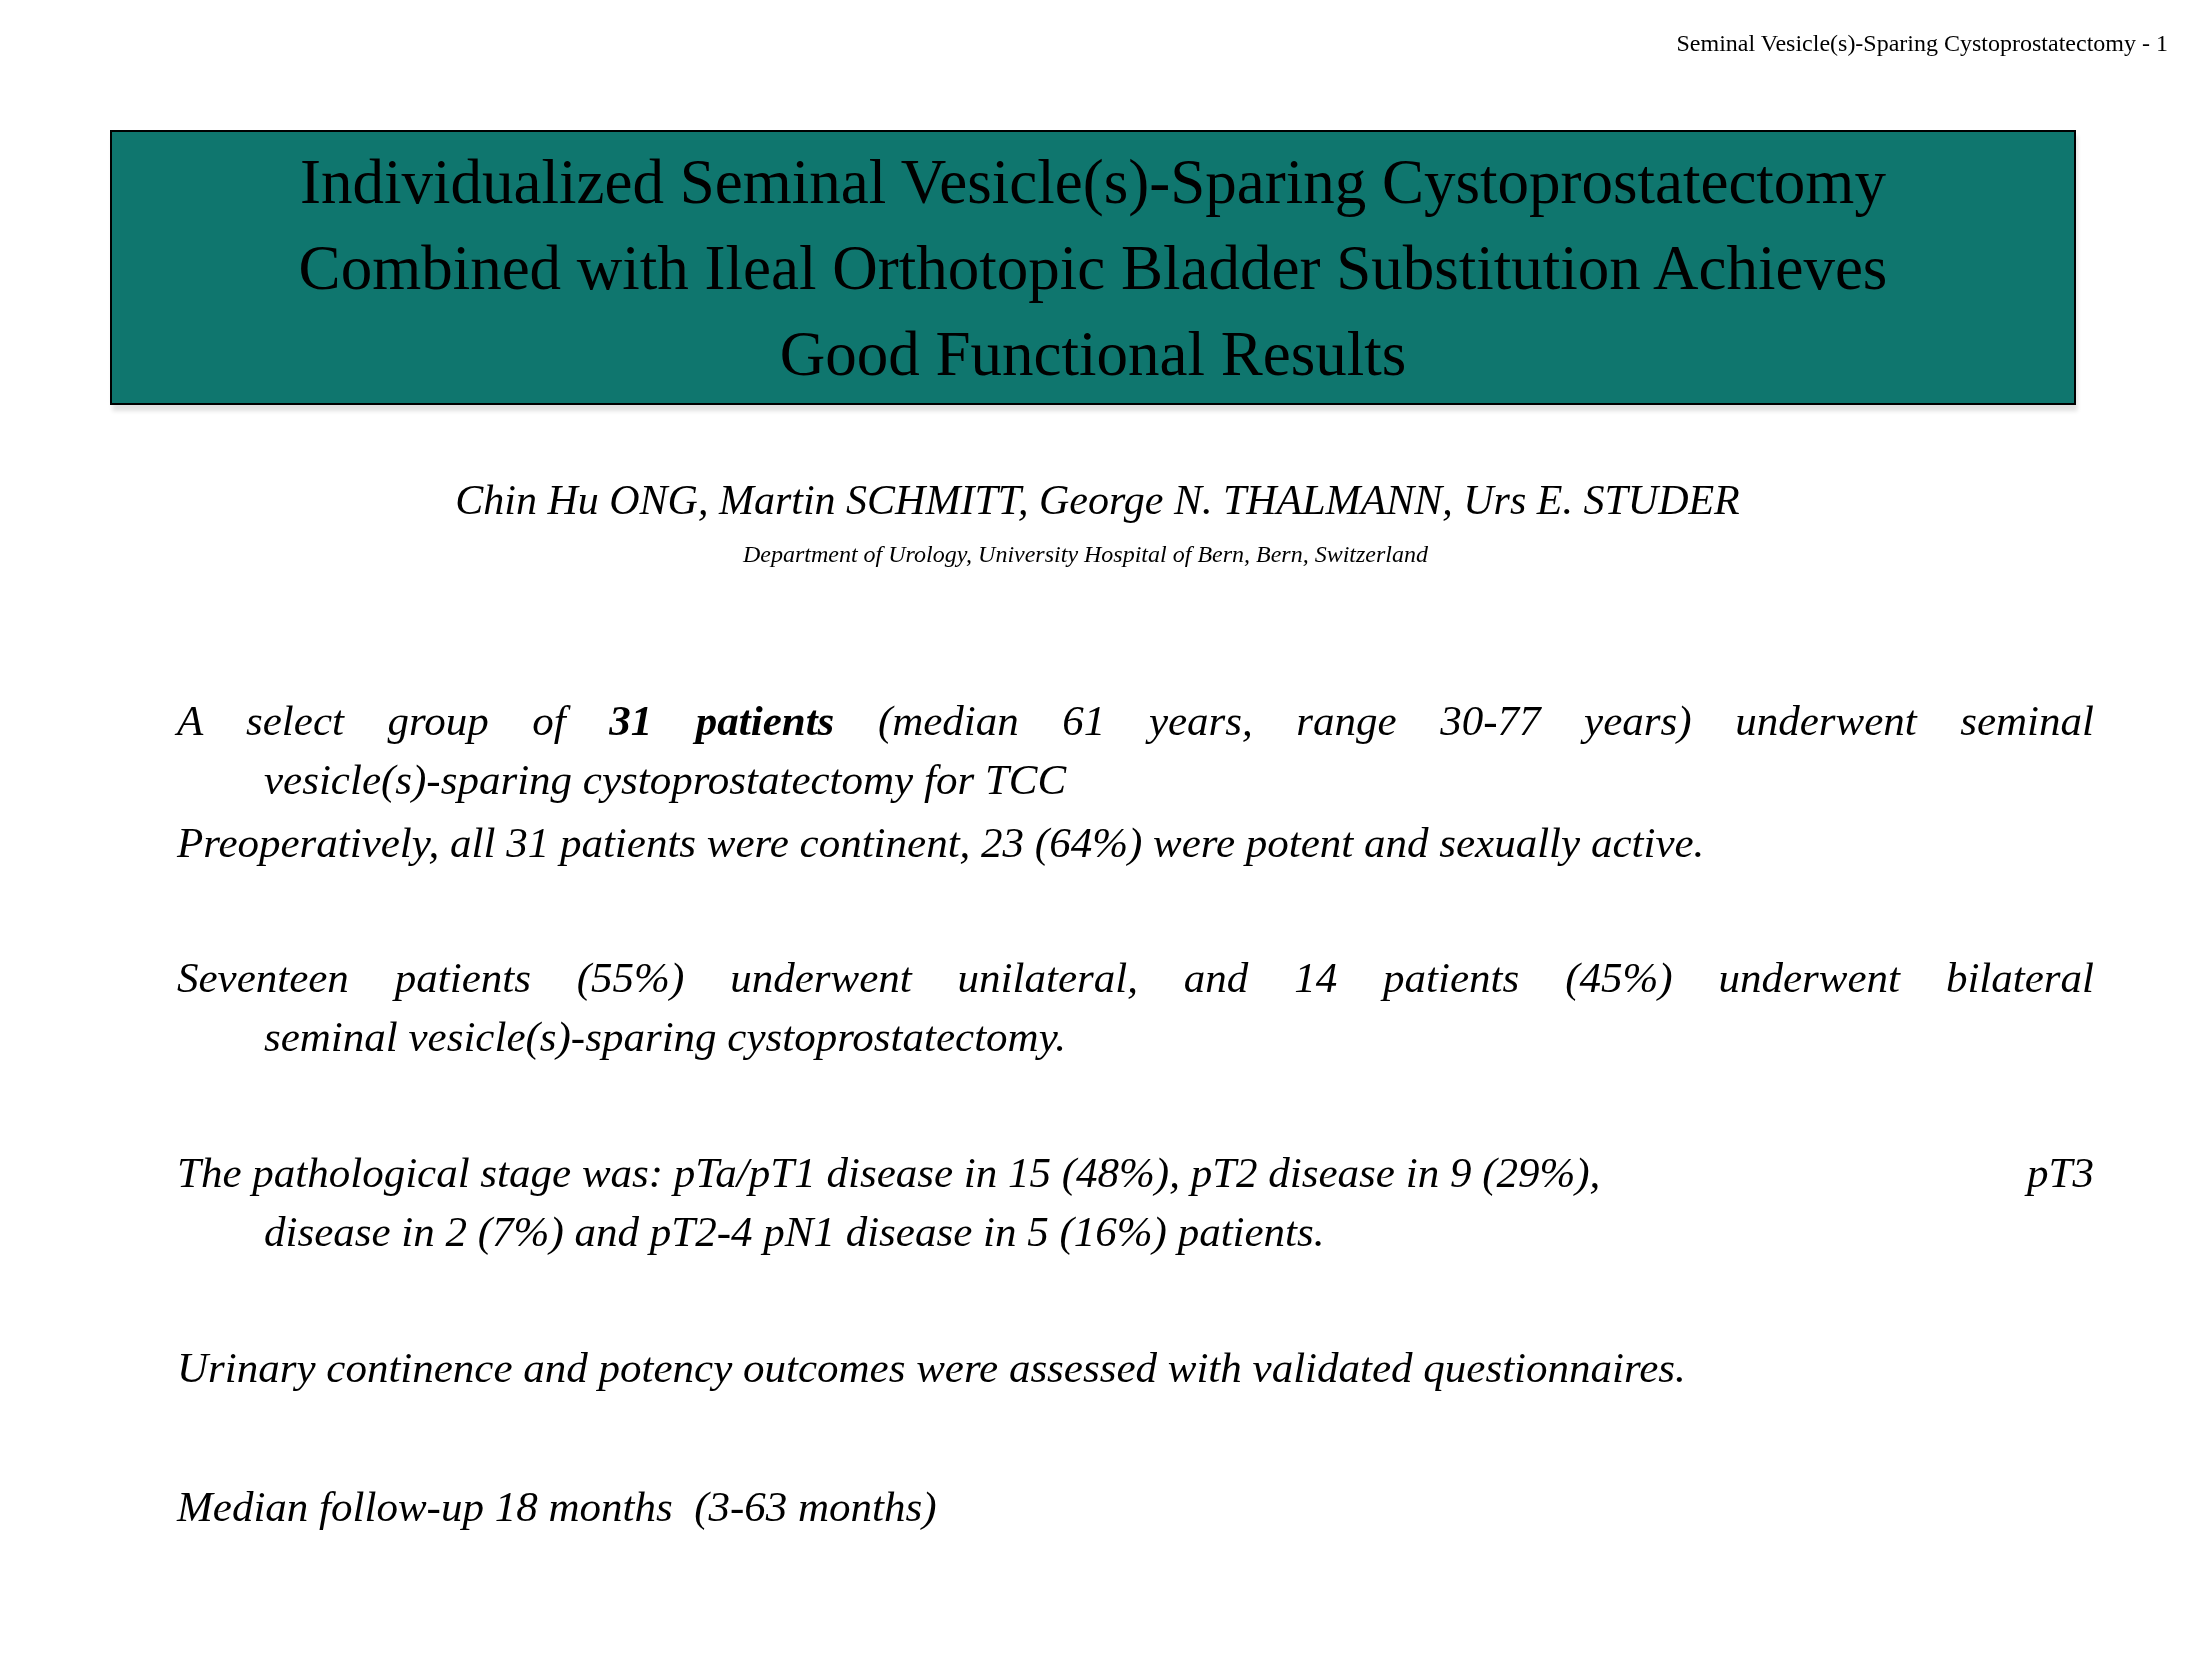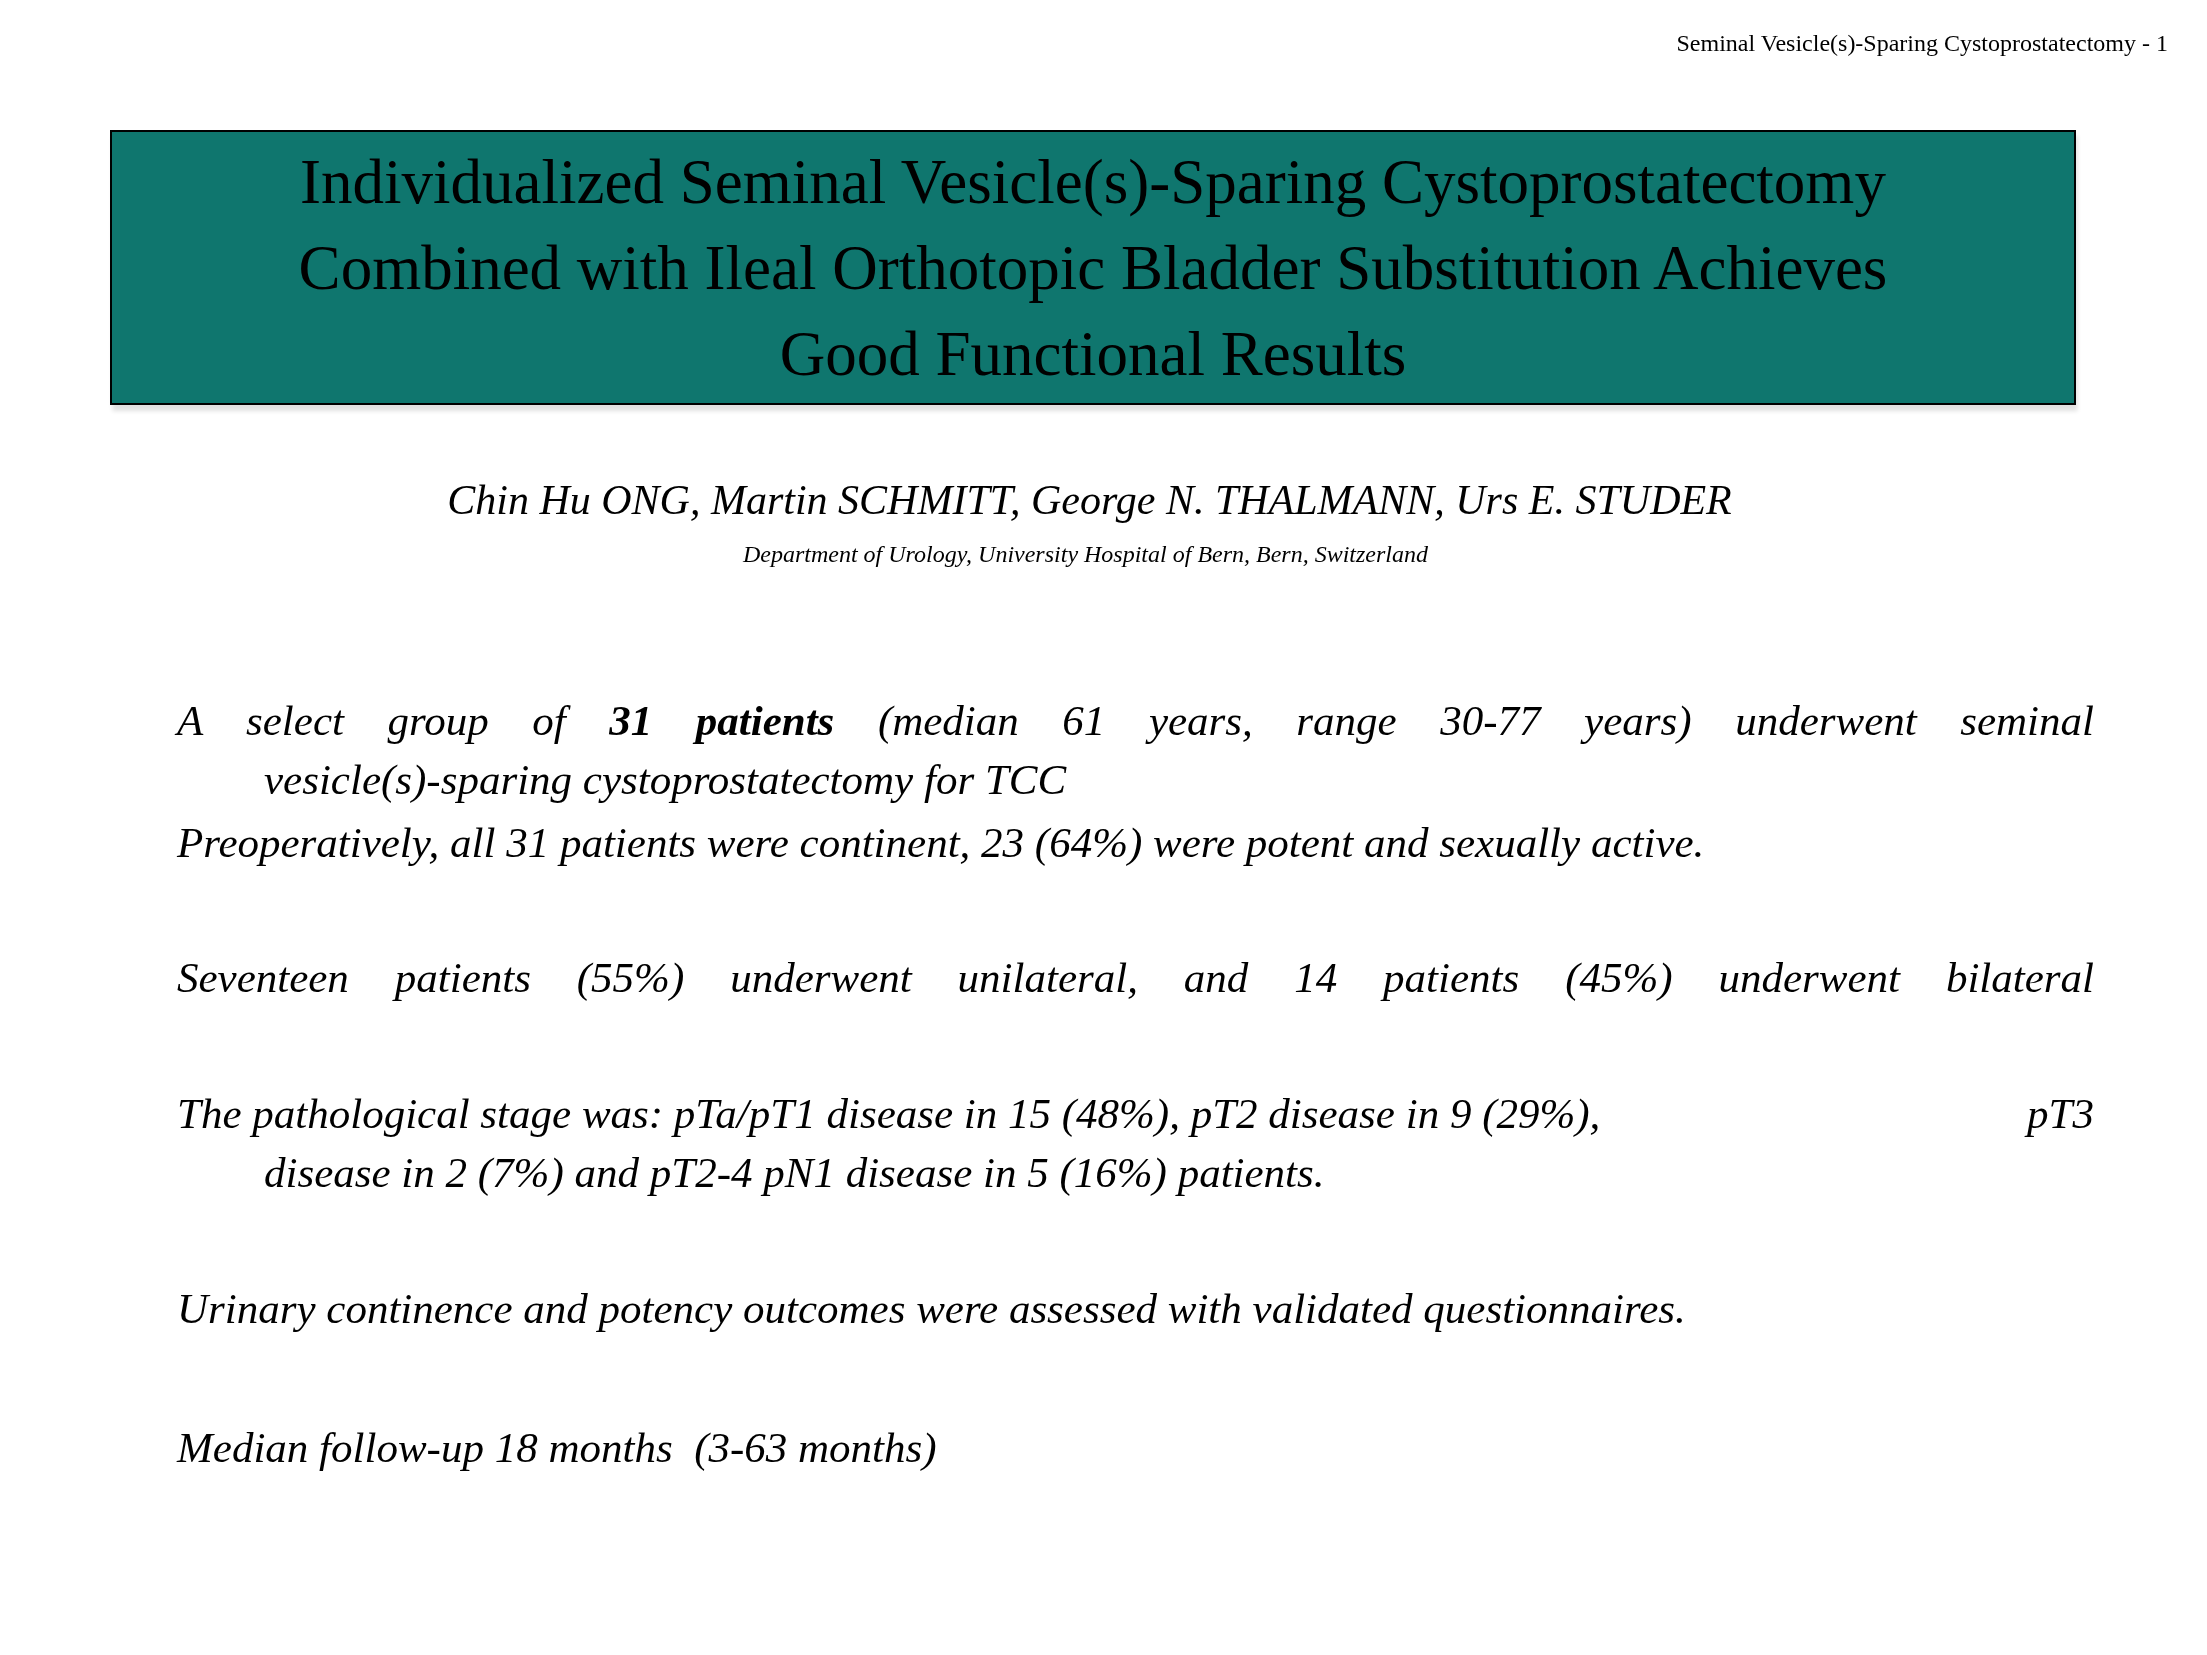--- a/index.html
+++ b/index.html
@@ -38,21 +38,21 @@
     text-align: center;
     font-size: 63px;
     line-height: 86px;
     box-shadow: 1.7px 6px 4.3px rgba(0,0,0,0.12);
   }
   .title-line { white-space: nowrap; }
 
   .authors {
     position: absolute;
     top: 476px;
-    left: 4px;
+    left: 12px;
     width: 2171px;
     text-align: center;
     font-style: italic;
     font-size: 42px;
     white-space: nowrap;
   }
   .affiliation {
     position: absolute;
     top: 541px;
     left: 0;
@@ -112,20 +112,21 @@
 
   <div class="para">
     <div class="line-stretch"><span>A select group of </span><span class="bold">31 patients</span><span> (median 61 years, range 30-77 years) underwent seminal</span></div>
     <div class="line-indent">vesicle(s)-sparing cystoprostatectomy for TCC</div>
   </div>
 
   <div class="para gap-small">Preoperatively, all 31 patients were continent, 23 (64%) were potent and sexually active.</div>
 
   <div class="para gap-large-1">
     <div class="line-stretch">Seventeen patients (55%) underwent unilateral, and 14 patients (45%) underwent bilateral</div>
+    <div class="line-indent">seminal vesicle(s)-sparing cystoprostatectomy.</div>
   </div>
 
   <div class="para gap-large-2">
     <div class="line-split">
         <span>The pathological stage was: pTa/pT1 disease in 15 (48%), pT2 disease in 9 (29%),</span>
         <span>pT3</span>
       </div>
     <div class="line-indent">disease in 2 (7%) and pT2-4 pN1 disease in 5 (16%) patients.</div>
   </div>
 

